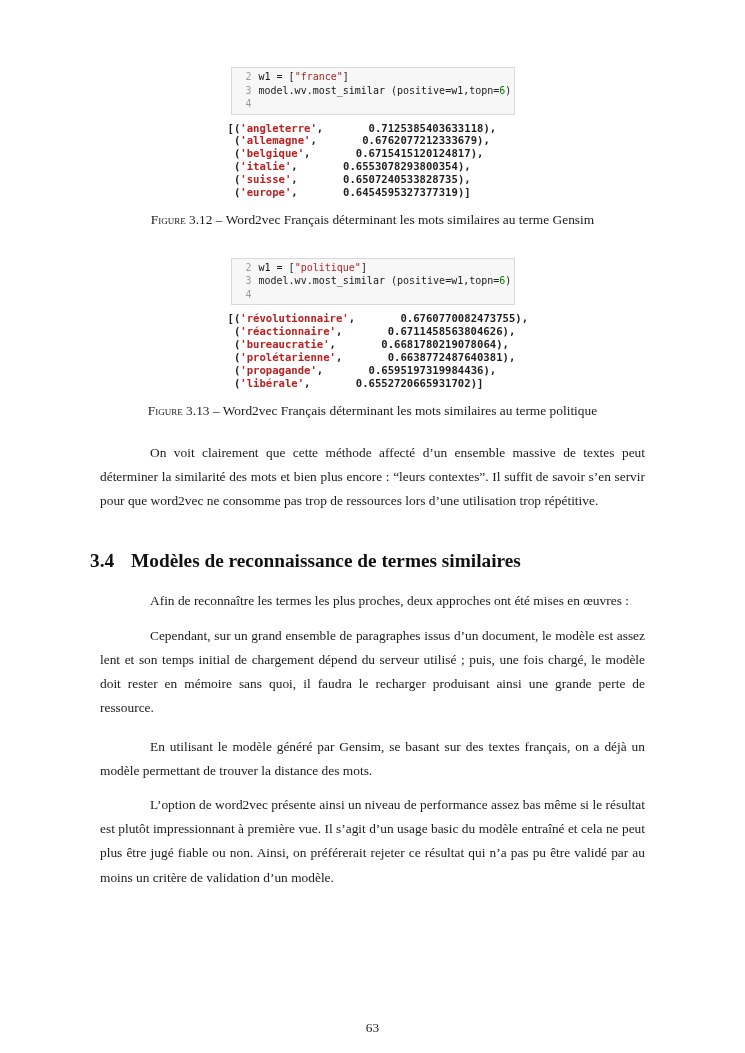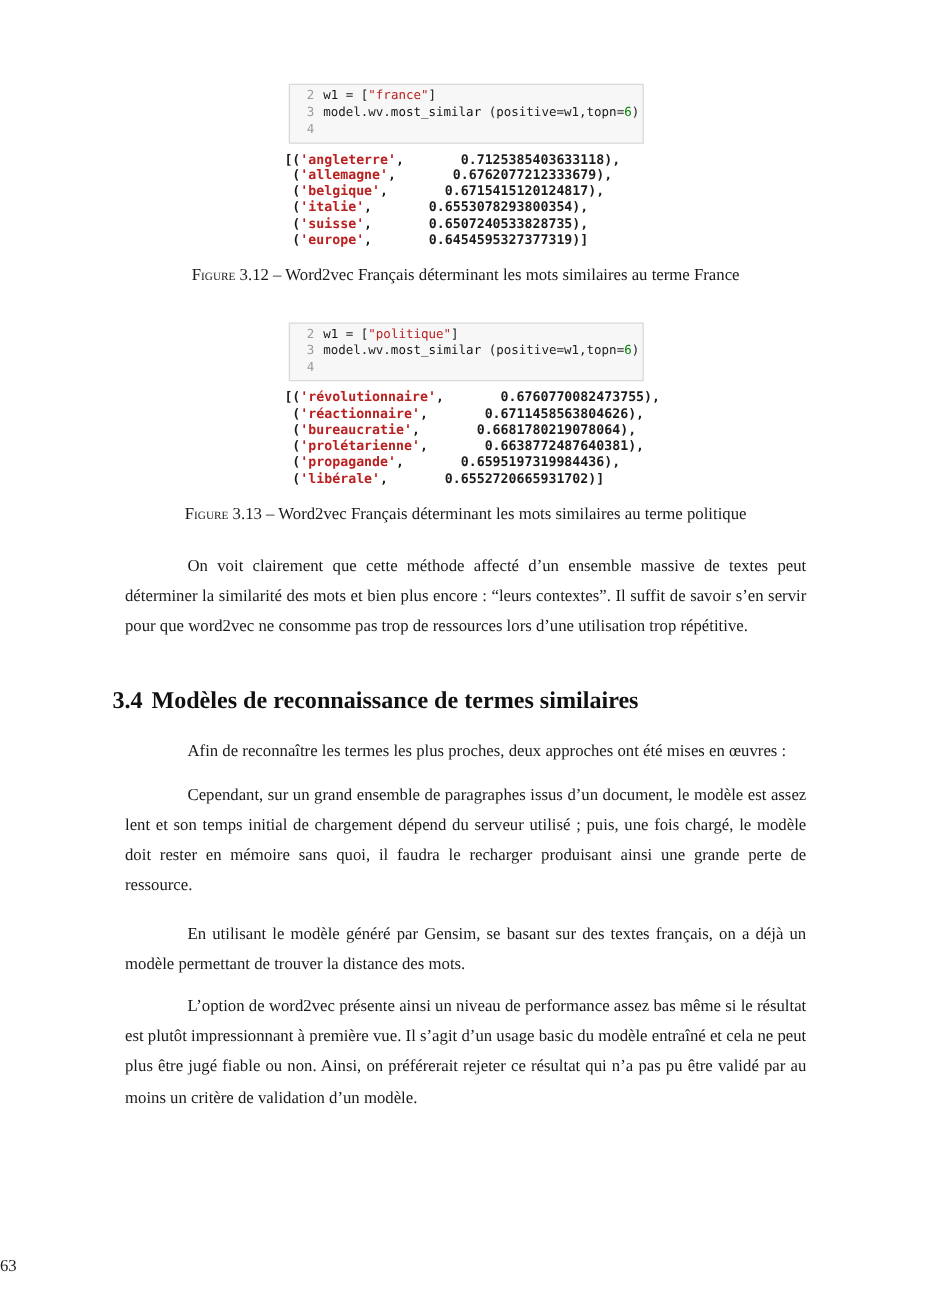--- a/index.html
+++ b/index.html
@@ -57,30 +57,30 @@
     text-indent:50px;
   }
   .p-intro { margin-top:22px; }
   .p-sec-intro { margin-top:17px; }
   .p-sub-1 { margin-top:14px; }
   h2.sec {
     margin:36px 0 0 0;
     font-size:19.3px; font-weight:bold; color:#111;
     line-height:23px;
   }
-  h2.sec .num { margin-right:7px; }
+  h2.sec .num { margin-right:17px; }
   h3.subsec {
     margin:36px 0 0 0;
     font-size:16px; font-weight:bold; color:#111;
     line-height:19px;
   }
   h3.subsec .num { margin-right:21px; }
   .pageno {
-    position:absolute; bottom:32px; left:0; width:100%;
-    font-size:13.4px;
+    position:absolute; bottom:17px; left:0; width:100%;
+    text-align:center; font-size:13.4px;
   }
 </style>
 </head>
 <body>
 
 <div class="page">
 
   <figure class="fig-first">
     <div class="fig-inner">
       <div class="code-box">
@@ -92,21 +92,21 @@
             <span class="ln">3</span>
             <span class="cd"><span class="tk-pl">model.wv.</span><span class="tk-nb">most_similar</span><span class="tk-pl"> (positive=w1,topn=</span><span class="tk-nm">6</span><span class="tk-pl">)</span></span>
           </div>
           <div class="crow">
             <span class="ln">4</span>
             <span class="cd">&nbsp;</span>
           </div>
         </div>
       <div class="output"><div class="orow"><span class="tk-pl">[(</span><span class="tk-st">'angleterre'</span><span class="tk-pl">, </span><span class="tk-dk">0.7125385403633118</span><span class="tk-pl">),</span></div><div class="orow"><span class="tk-pl"> (</span><span class="tk-st">'allemagne'</span><span class="tk-pl">, </span><span class="tk-dk">0.6762077212333679</span><span class="tk-pl">),</span></div><div class="orow"><span class="tk-pl"> (</span><span class="tk-st">'belgique'</span><span class="tk-pl">, </span><span class="tk-dk">0.6715415120124817</span><span class="tk-pl">),</span></div><div class="orow"><span class="tk-pl"> (</span><span class="tk-st">'italie'</span><span class="tk-pl">, </span><span class="tk-dk">0.6553078293800354</span><span class="tk-pl">),</span></div><div class="orow"><span class="tk-pl"> (</span><span class="tk-st">'suisse'</span><span class="tk-pl">, </span><span class="tk-dk">0.6507240533828735</span><span class="tk-pl">),</span></div><div class="orow"><span class="tk-pl"> (</span><span class="tk-st">'europe'</span><span class="tk-pl">, </span><span class="tk-dk">0.6454595327377319</span><span class="tk-pl">)]</span></div></div>
     </div>
-    <figcaption class="caption"><span class="cap-label">Figure 3.12</span><span> – Word2vec Français déterminant les mots similaires au terme France</span></figcaption>
+    <figcaption class="caption"><span class="cap-label">Figure 3.12</span><span> – Word2vec Français déterminant les mots similaires au terme Gensim</span></figcaption>
   </figure>
 
   <figure class="fig-second">
     <div class="fig-inner">
       <div class="code-box">
           <div class="crow">
             <span class="ln">2</span>
             <span class="cd"><span class="tk-nb">w1</span><span class="tk-pl"> = [</span><span class="tk-st">"politique"</span><span class="tk-pl">]</span></span>
           </div>
           <div class="crow">

